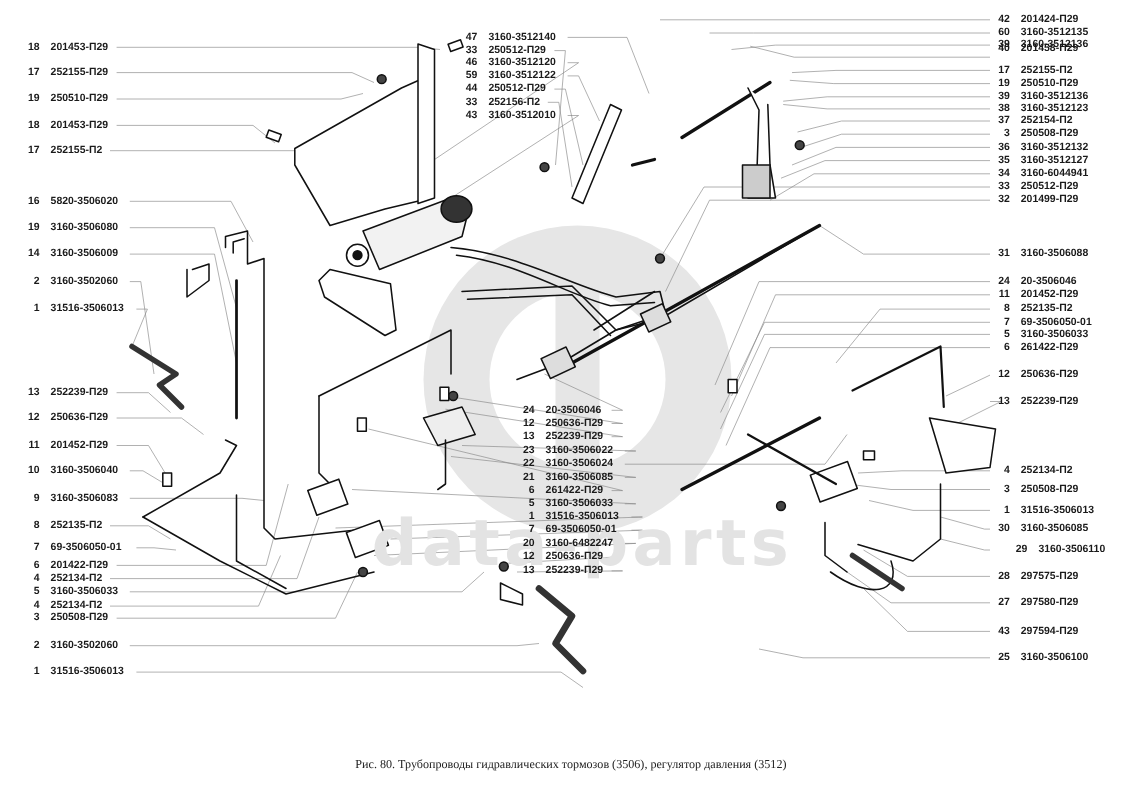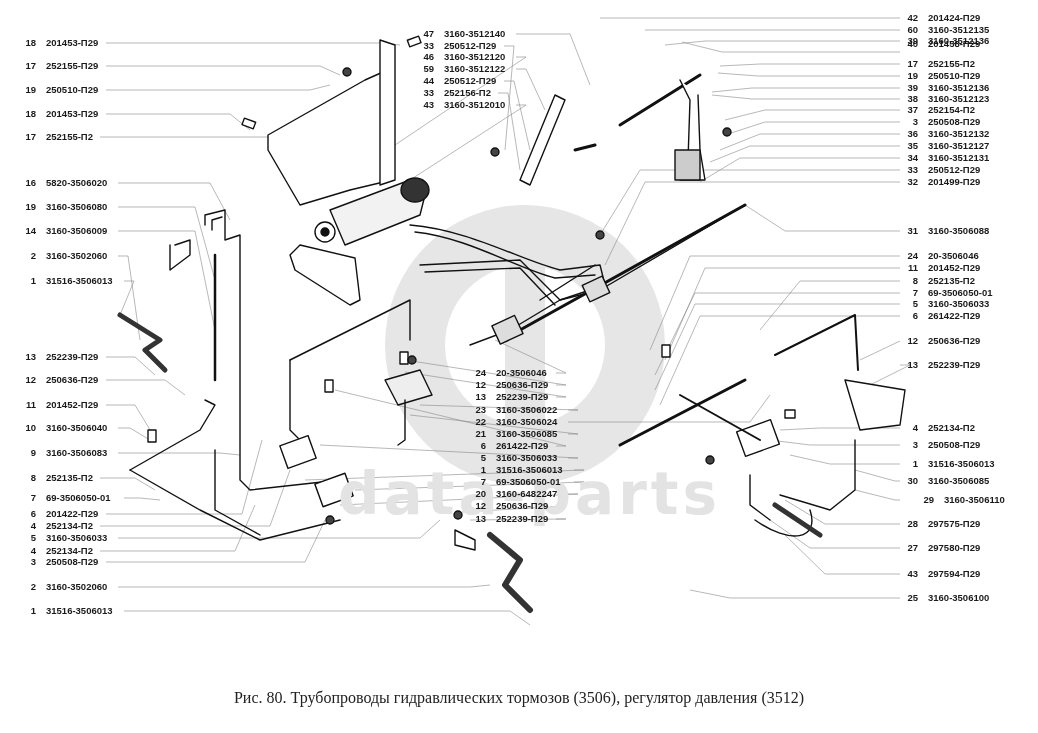--- a/index.html
+++ b/index.html
@@ -1,21 +1,21 @@
 <!DOCTYPE html>
 <html><head>
 <meta charset="utf-8">
 <style>
   html,body{margin:0;padding:0;background:#fff;}
   body{width:1038px;height:733px;position:relative;overflow:hidden;font-family:"Liberation Sans",sans-serif;}
   #canvas{position:absolute;left:0;top:0;width:1038px;height:733px;}
   .lbl{position:absolute;font-family:"Liberation Sans",sans-serif;font-size:9.5px;font-weight:bold;color:#1a1a1a;white-space:nowrap;line-height:11px;}
   .lbl .num{display:inline-block;text-align:right;width:16px;margin-right:10px;}
   .lbl.r .num{width:16px;}
-  .caption{position:absolute;left:0;width:1038px;top:689px;text-align:center;font-family:"Liberation Serif",serif;font-size:16px;color:#222;}
+  .caption{position:absolute;left:0;width:1038px;top:689px;text-align:center;font-family:"Liberation Serif",serif;font-size:11px;color:#222;}
   .wm-text{position:absolute;left:338px;top:460px;font-family:"DejaVu Sans",sans-serif;font-size:58px;font-weight:bold;color:#e3e3e3;letter-spacing:4px;}
 </style>
 </head>
 <body>
 
 <svg id="canvas" width="1038" height="733" viewBox="0 0 1038 733">
 
   <g fill="#e6e6e6">
     <circle cx="525" cy="345" r="140"></circle>
     <circle cx="525" cy="345" r="80" fill="#fff"></circle>
@@ -246,21 +246,21 @@
     <div class="lbl r" style="left: 902px; top: 35px;"><span class="num">39</span><span>3160-3512136</span></div>
     <div class="lbl r" style="left: 902px; top: 38px;"><span class="num">40</span><span>201458-П29</span></div>
     <div class="lbl r" style="left: 902px; top: 58px;"><span class="num">17</span><span>252155-П2</span></div>
     <div class="lbl r" style="left: 902px; top: 70px;"><span class="num">19</span><span>250510-П29</span></div>
     <div class="lbl r" style="left: 902px; top: 82px;"><span class="num">39</span><span>3160-3512136</span></div>
     <div class="lbl r" style="left: 902px; top: 93px;"><span class="num">38</span><span>3160-3512123</span></div>
     <div class="lbl r" style="left: 902px; top: 104px;"><span class="num">37</span><span>252154-П2</span></div>
     <div class="lbl r" style="left: 902px; top: 116px;"><span class="num">3</span><span>250508-П29</span></div>
     <div class="lbl r" style="left: 902px; top: 128px;"><span class="num">36</span><span>3160-3512132</span></div>
     <div class="lbl r" style="left: 902px; top: 140px;"><span class="num">35</span><span>3160-3512127</span></div>
-    <div class="lbl r" style="left: 902px; top: 152px;"><span class="num">34</span><span>3160-3512131</span></div>
+    <div class="lbl r" style="left: 902px; top: 152px;"><span class="num">34</span><span>3160-6044941</span></div>
     <div class="lbl r" style="left: 902px; top: 164px;"><span class="num">33</span><span>250512-П29</span></div>
     <div class="lbl r" style="left: 902px; top: 176px;"><span class="num">32</span><span>201499-П29</span></div>
     <div class="lbl r" style="left: 902px; top: 225px;"><span class="num">31</span><span>3160-3506088</span></div>
     <div class="lbl r" style="left: 902px; top: 250px;"><span class="num">24</span><span>20-3506046</span></div>
     <div class="lbl r" style="left: 902px; top: 262px;"><span class="num">11</span><span>201452-П29</span></div>
     <div class="lbl r" style="left: 902px; top: 275px;"><span class="num">8</span><span>252135-П2</span></div>
     <div class="lbl r" style="left: 902px; top: 287px;"><span class="num">7</span><span>69-3506050-01</span></div>
     <div class="lbl r" style="left: 902px; top: 298px;"><span class="num">5</span><span>3160-3506033</span></div>
     <div class="lbl r" style="left: 902px; top: 310px;"><span class="num">6</span><span>261422-П29</span></div>
     <div class="lbl r" style="left: 902px; top: 335px;"><span class="num">12</span><span>250636-П29</span></div>

